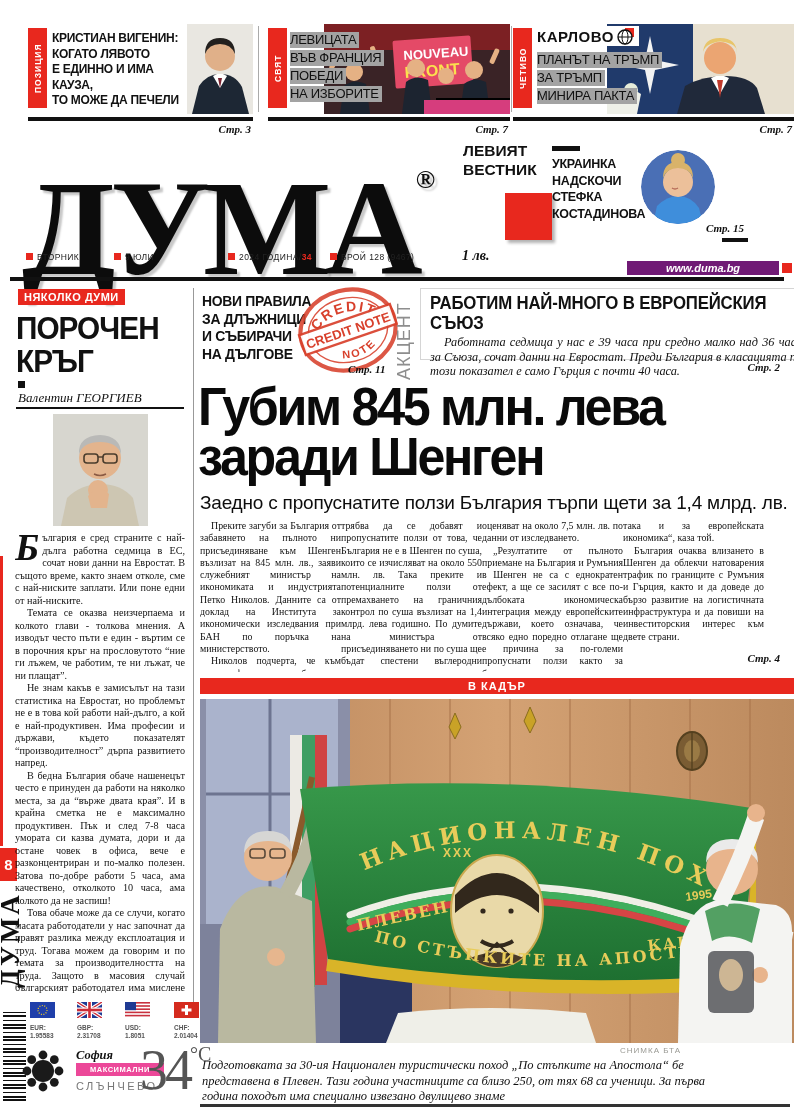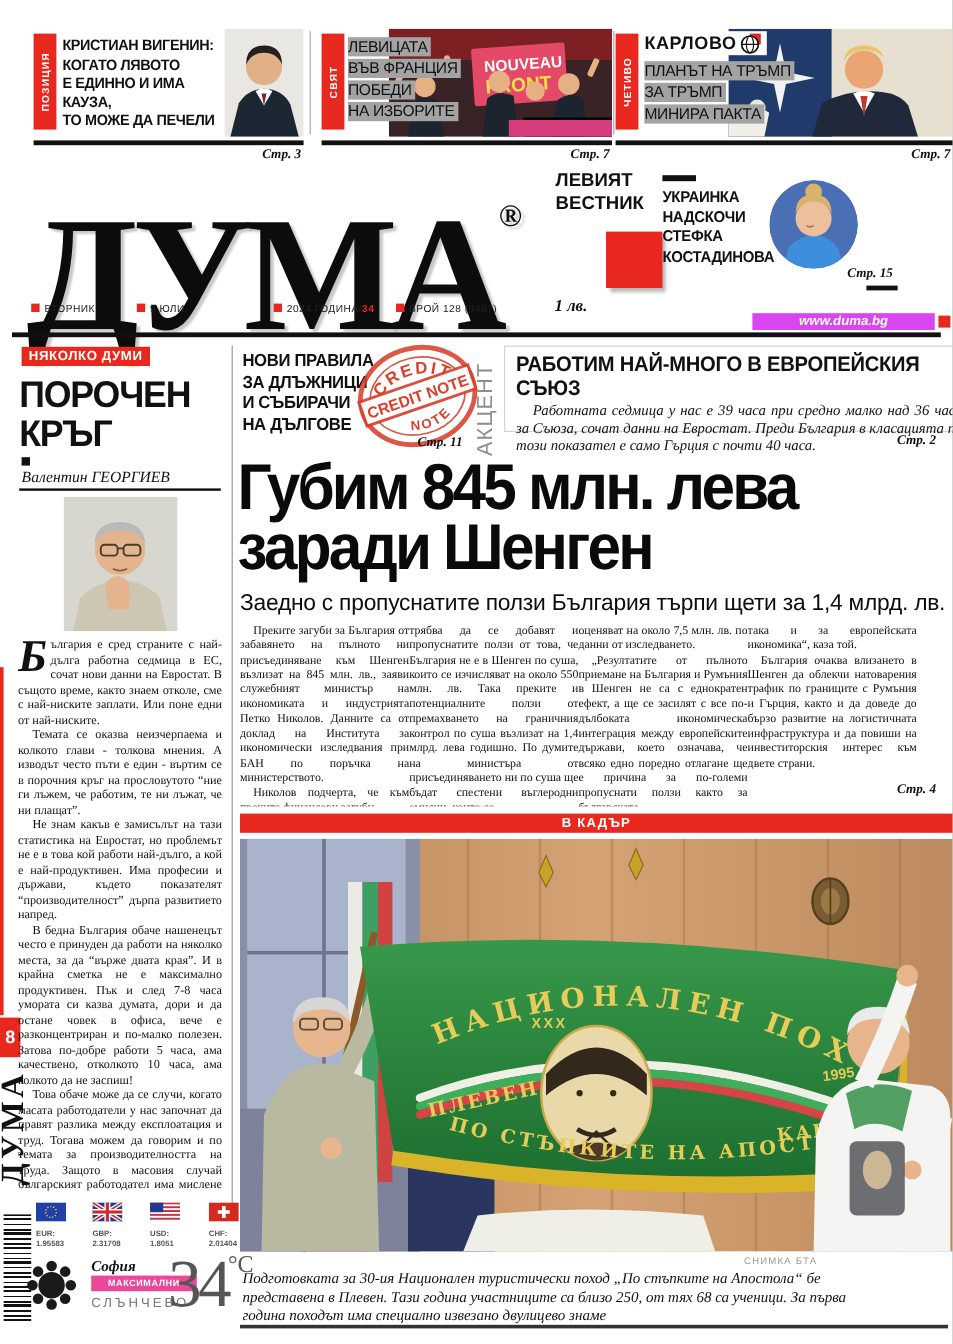--- a/index.html
+++ b/index.html
@@ -164,21 +164,21 @@
     <span class="abs" style="left:0;top:1px;width:7px;height:7px;background:#e8281e"></span>
     <span class="abs" style="left:11px">ВТОРНИК</span>
     <span class="abs" style="left:88px;top:1px;width:7px;height:7px;background:#e8281e"></span>
     <span class="abs" style="left:99px">9 ЮЛИ</span>
     <span class="abs" style="left:202px;top:1px;width:7px;height:7px;background:#e8281e"></span>
     <span class="abs" style="left:213px"><span>2024 ГОДИНА/</span><span style="color:#e8281e;font-weight:bold">34</span></span>
     <span class="abs" style="left:304px;top:1px;width:7px;height:7px;background:#e8281e"></span>
     <span class="abs" style="left:315px">БРОЙ 128 (9467)</span>
   </div>
   <div class="abs serif" style="left:462px;top:248px;font-style:italic;font-weight:bold;font-size:14px">1 лв.</div>
-  <div class="abs" style="left:627px;top:261px;width:152px;height:14px;background:#d946ef;color:#fff;text-align:center;font-style:italic;font-weight:bold;font-size:11px;line-height:14px;font-family:'Liberation Sans',sans-serif">www.duma.bg</div>
+  <div class="abs" style="left:627px;top:261px;width:152px;height:14px;background:#701a75;color:#fff;text-align:center;font-style:italic;font-weight:bold;font-size:11px;line-height:14px;font-family:'Liberation Sans',sans-serif">www.duma.bg</div>
   <div class="abs" style="left:782px;top:263px;width:10px;height:10px;background:#e8281e"></div>
   <div class="rule" style="left:10px;top:277px;width:774px;height:4px"></div>
 
   <div class="abs" style="left:0;top:556px;width:3px;height:290px;background:#e8281e"></div>
   <div class="abs" style="left:0;top:848px;width:17px;height:33px;background:#e8281e;color:#fff;font-weight:bold;font-size:15px;display:flex;align-items:center;justify-content:center">8</div>
   <div class="abs serif vlabel" style="left:-5px;top:888px;height:100px;font-weight:bold;font-size:27px;letter-spacing:3px">ДУМА</div>
   <div class="abs" style="left:3px;top:1012px;width:23px;height:90px;background:repeating-linear-gradient(to bottom,#111 0 1.5px,#fff 1.5px 3px,#111 3px 5px,#fff 5px 8px,#111 8px 9px,#fff 9px 12px)"></div>
 
   <div class="abs" style="left:18px;top:289px;background:#e8281e;color:#fff;font-weight:bold;font-size:11px;letter-spacing:.5px;padding:2px 6px">НЯКОЛКО ДУМИ</div>
   <div class="abs" style="left:16px;top:312px">

